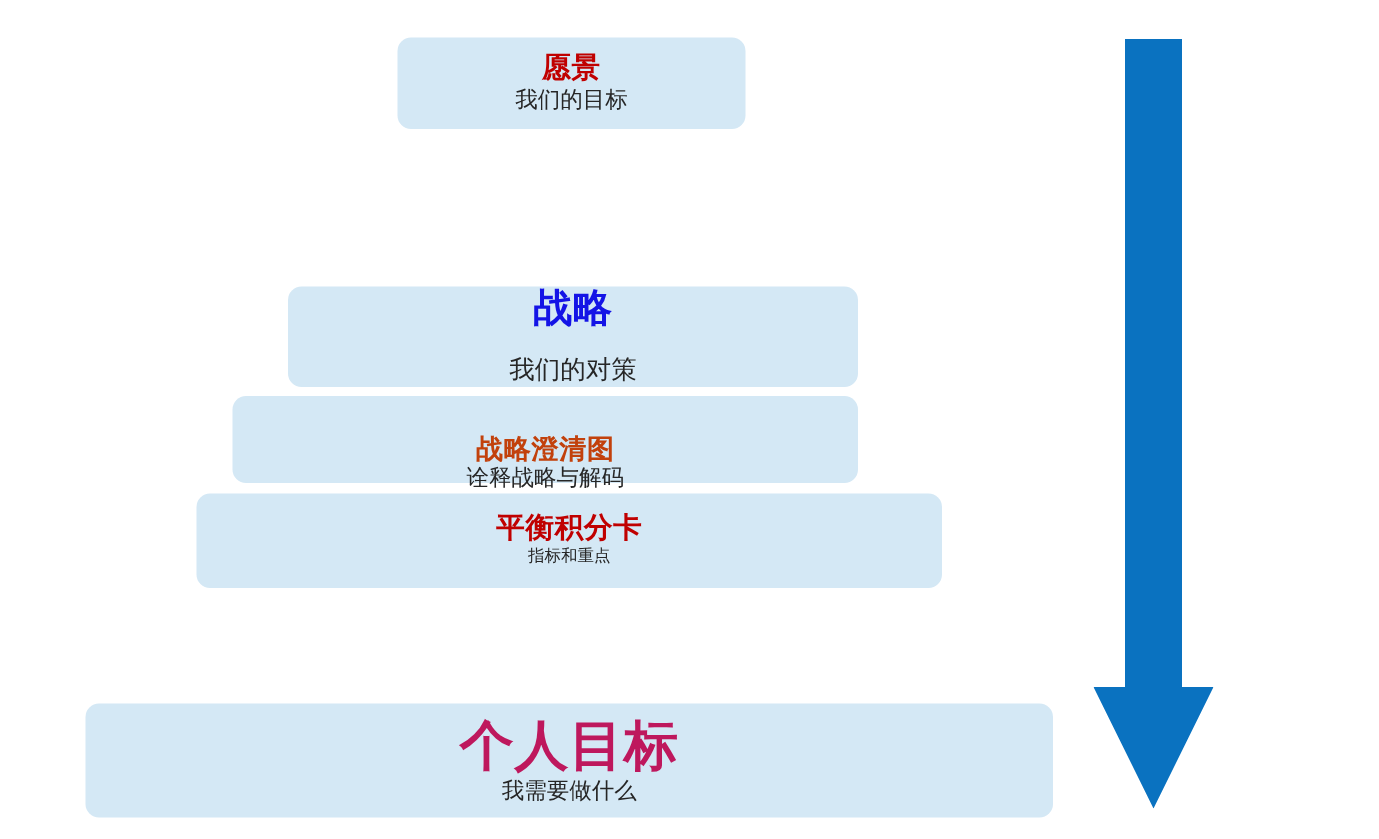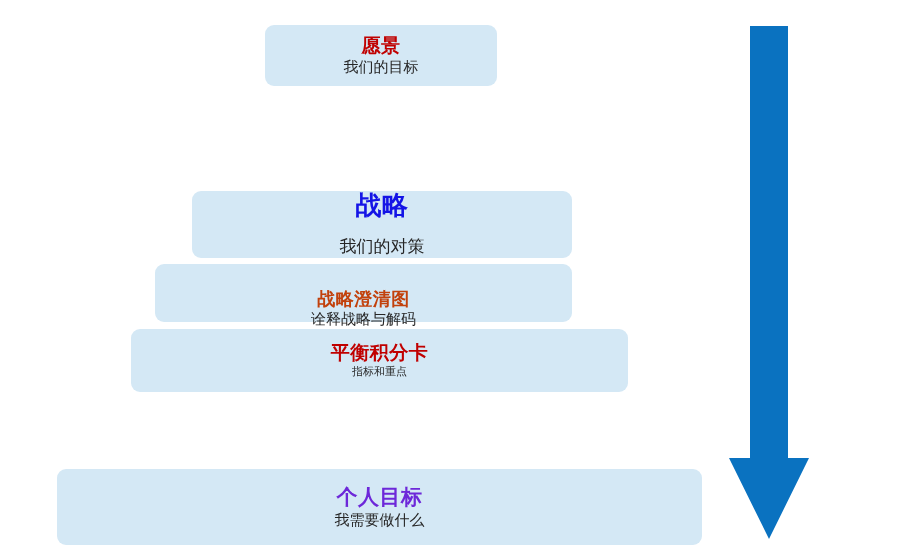--- a/index.html
+++ b/index.html
@@ -65,21 +65,21 @@
 
   .t5 { left: 131px; top: 329px; width: 497px; height: 63px; }
   .t5 .tier-title { color: #c00000; font-size: 19px; }
   .t5 .tier-sub   { font-size: 11px; margin-top: 2px; }
 
   .t6 { left: 94px;  top: 399px; width: 572px; height: 63px; }
   .t6 .tier-title { color: #c00000; font-size: 19px; }
   .t6 .tier-sub   { font-size: 15px; margin-top: 2px; }
 
   .t7 { left: 57px;  top: 469px; width: 645px; height: 76px; }
-  .t7 .tier-title { color: #6d28d9; font-size: 21px; }
+  .t7 .tier-title { color: #be185d; font-size: 36px; }
   .t7 .tier-sub   { font-size: 15px; margin-top: 2px; }
 
   
   #arrow {
     position: absolute;
     left: 729px;
     top: 26px;
     width: 80px;
     height: 513px;
   }

